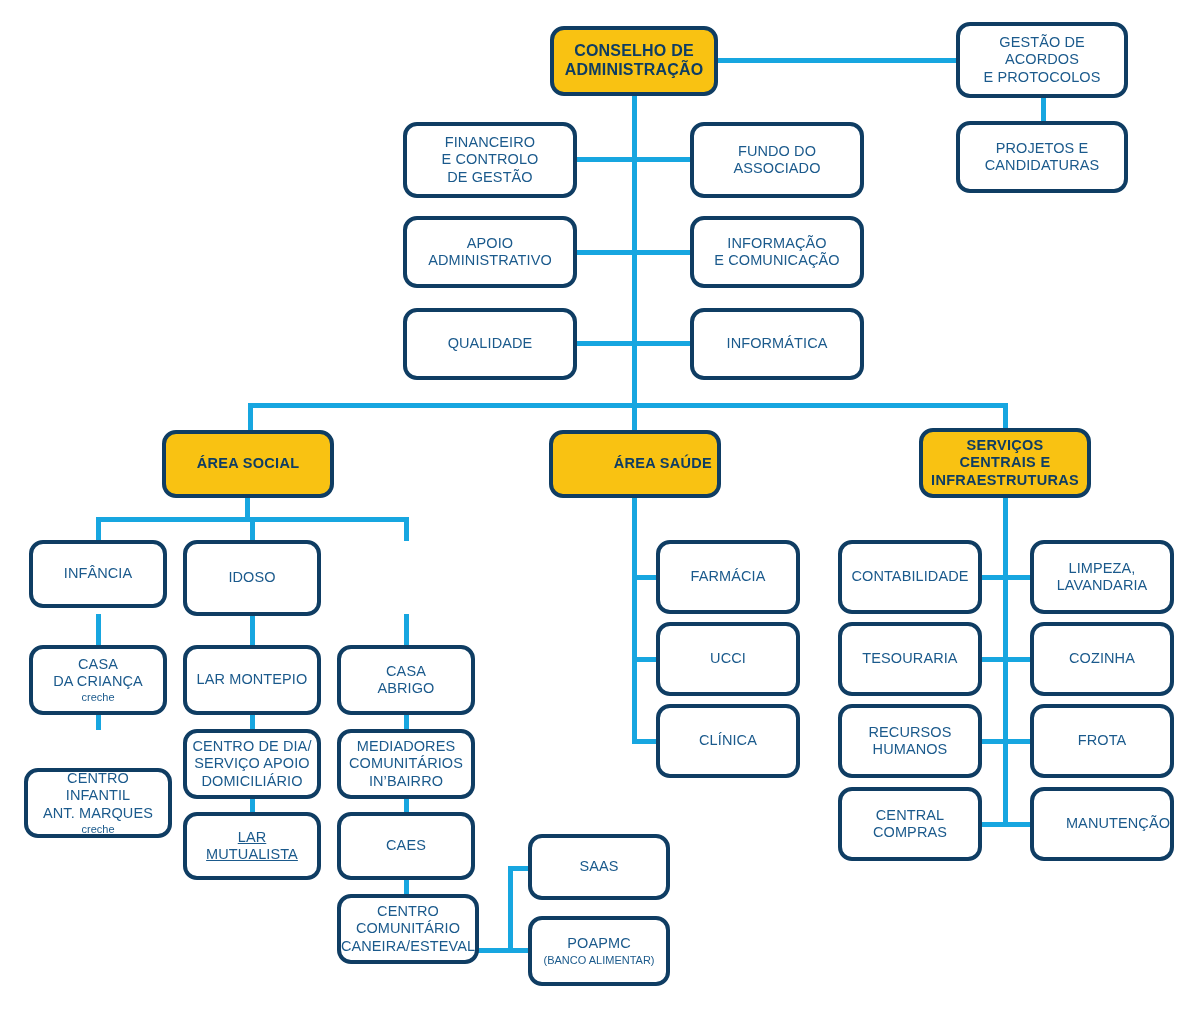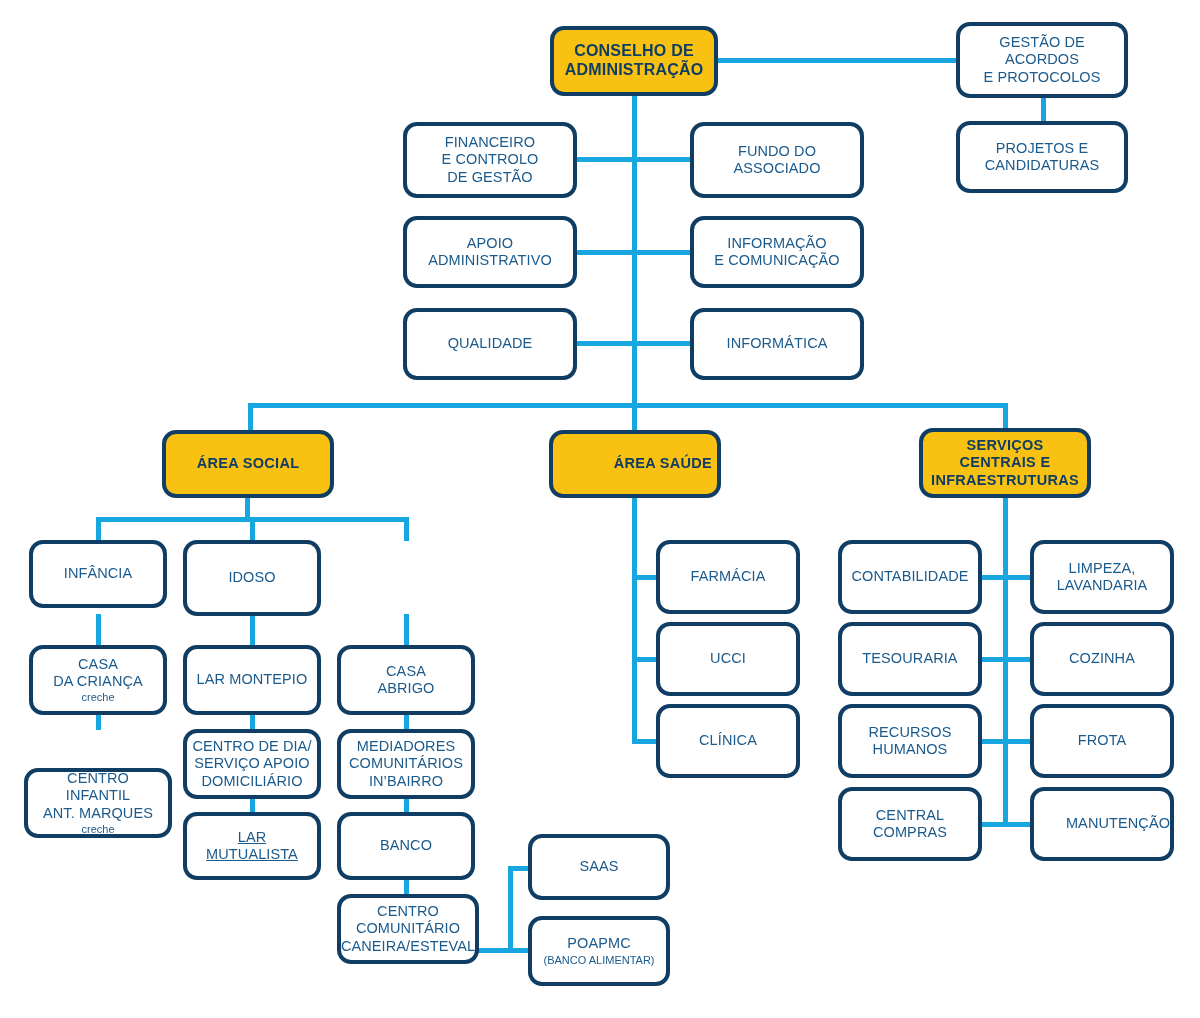--- a/index.html
+++ b/index.html
@@ -204,21 +204,21 @@
   <div class="box" style="left:337px;top:645px;width:138px;height:70px;">
     <span class="lbl">CASA
 ABRIGO</span>
   </div>
   <div class="box" style="left:337px;top:729px;width:138px;height:70px;">
     <span class="lbl">MEDIADORES
 COMUNITÁRIOS
 IN’BAIRRO</span>
   </div>
   <div class="box" style="left:337px;top:812px;width:138px;height:68px;">
-    <span class="lbl">BANCO</span>
+    <span class="lbl">CAES</span>
   </div>
   <div class="box" style="left:337px;top:894px;width:142px;height:70px;">
     <span class="lbl">CENTRO
 COMUNITÁRIO
 CANEIRA/ESTEVAL</span>
   </div>
 
   <div class="box" style="left:528px;top:834px;width:142px;height:66px;">
     <span class="lbl">SAAS</span>
   </div>

